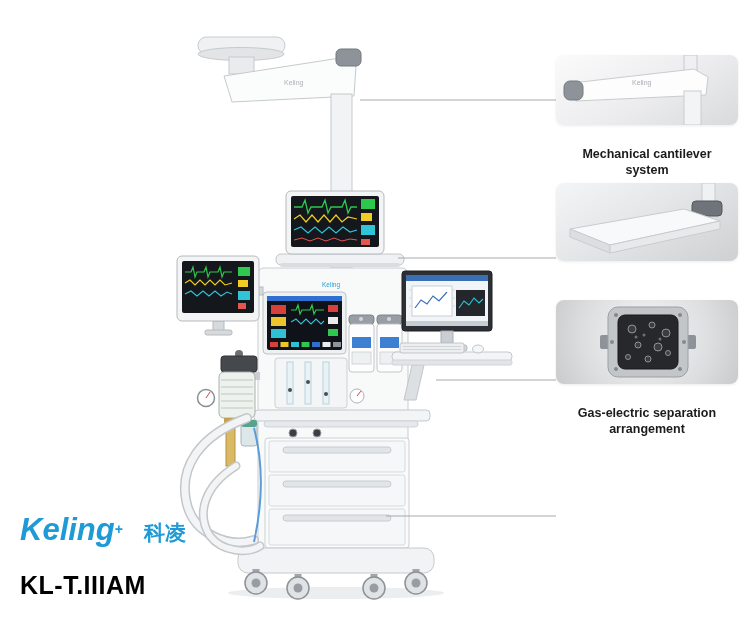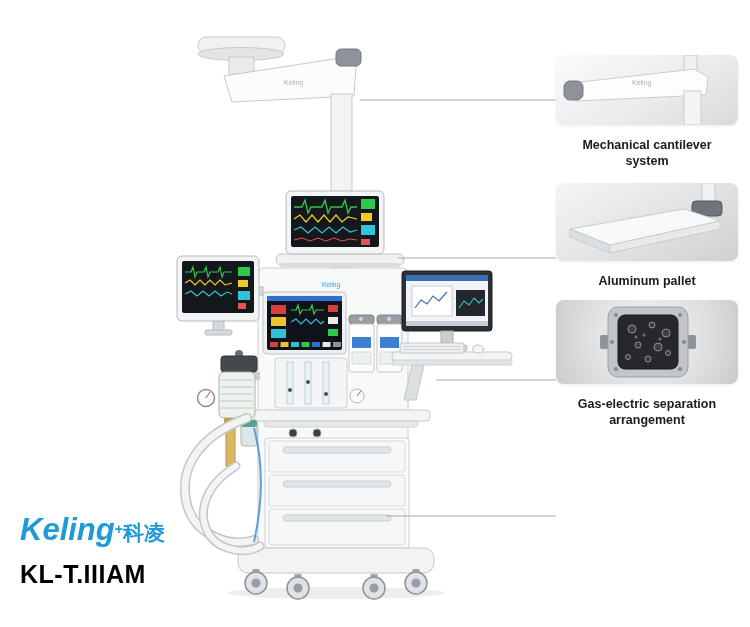--- a/index.html
+++ b/index.html
@@ -4,31 +4,31 @@
 <style>
   *{margin:0;padding:0;box-sizing:border-box}
   html,body{width:750px;height:627px;background:#ffffff;font-family:"Liberation Sans",sans-serif;overflow:hidden}
   .stage{position:absolute;left:0;top:0;width:750px;height:627px;background:#fff}
   #device-svg{position:absolute;left:0;top:0}
   svg text{font-family:"Liberation Sans",sans-serif}
 
   .callout{position:absolute;left:556px;width:182px;display:flex;flex-direction:column}
   .callout-img{width:100%;border-radius:8px;position:relative;overflow:hidden;box-shadow:0 1px 3px rgba(0,0,0,.08)}
   .callout-img svg{display:block;width:100%;height:100%}
-  .callout-label{margin-top:12px;text-align:center;font-size:12.5px;font-weight:bold;color:#1b1b1b;line-height:1.3;padding:0 6px}
+  .callout-label{margin-top:21px;text-align:center;font-size:12.5px;font-weight:bold;color:#1b1b1b;line-height:1.3;padding:0 6px}
   .img1{height:70px;background:linear-gradient(150deg,#fbfbfc 0%,#ececee 55%,#d8dadc 100%)}
   .img2{height:78px;background:linear-gradient(150deg,#f4f5f6 0%,#e4e6e7 45%,#ced0d2 100%)}
   .img3{height:84px;background:radial-gradient(circle at 50% 42%,#f5f5f6 0%,#dcdee0 62%,#c8cacc 100%)}
   .img4{height:82px;background:linear-gradient(150deg,#f8f8f9 0%,#e9eaec 50%,#d4d6d8 100%)}
 
   .brand{position:absolute;left:20px;top:512px;color:var(--logo,#1e9ad6)}
   .logo-en{font-size:31px;font-weight:bold;font-style:italic}
   .logo-sup{font-size:14px;font-weight:bold;vertical-align:super}
-  .logo-cn{font-size:21px;font-weight:bold;margin-left:0}
-  .model{font-size:25px;font-weight:800;color:#000;margin-top:12px;letter-spacing:.5px}
+  .logo-cn{font-size:21px;font-weight:bold;margin-left:21px}
+  .model{font-size:25px;font-weight:800;color:#000;margin-top:23px;letter-spacing:.5px}
 </style>
 </head>
 <body>
 
 <div class="stage">
 
   <svg id="device-svg" width="750" height="627" viewBox="0 0 750 627">
 
     <g>
       <rect x="198" y="37" width="87" height="17" rx="8.5" fill="#f0f1f2" stroke="#c7cacd"></rect>
@@ -245,21 +245,20 @@
   <div class="callout" style="top:183px">
     <div class="callout-img img2">
       <svg viewBox="0 0 182 78">
         <rect x="146" y="0" width="13" height="26" fill="#f0f1f2" stroke="#c9ccce"></rect>
         <rect x="136" y="18" width="30" height="15" rx="4" fill="#6e747a" stroke="#55595e"></rect>
         <polygon points="14,46 128,26 164,38 54,62" fill="#f8f9fa" stroke="#c9ccce"></polygon>
         <polygon points="14,46 54,62 54,70 14,54" fill="#dcdfe1" stroke="#c9ccce"></polygon>
         <polygon points="54,62 164,38 164,46 54,70" fill="#e7e9eb" stroke="#c9ccce"></polygon>
       </svg>
     </div>
-    <div class="callout-label">Aluminum pallet</div>
   </div>
 
   <div class="callout" style="top:300px">
     <div class="callout-img img3">
       <svg viewBox="0 0 182 82">
         <rect x="44" y="34" width="10" height="14" rx="2" fill="#8d9398"></rect>
         <rect x="130" y="34" width="10" height="14" rx="2" fill="#8d9398"></rect>
         <rect x="52" y="6" width="80" height="70" rx="10" fill="#c2c6c9" stroke="#9aa0a5"></rect>
         <circle cx="60" cy="14" r="2" fill="#84898e"></circle>
           <circle cx="124" cy="14" r="2" fill="#84898e"></circle>

